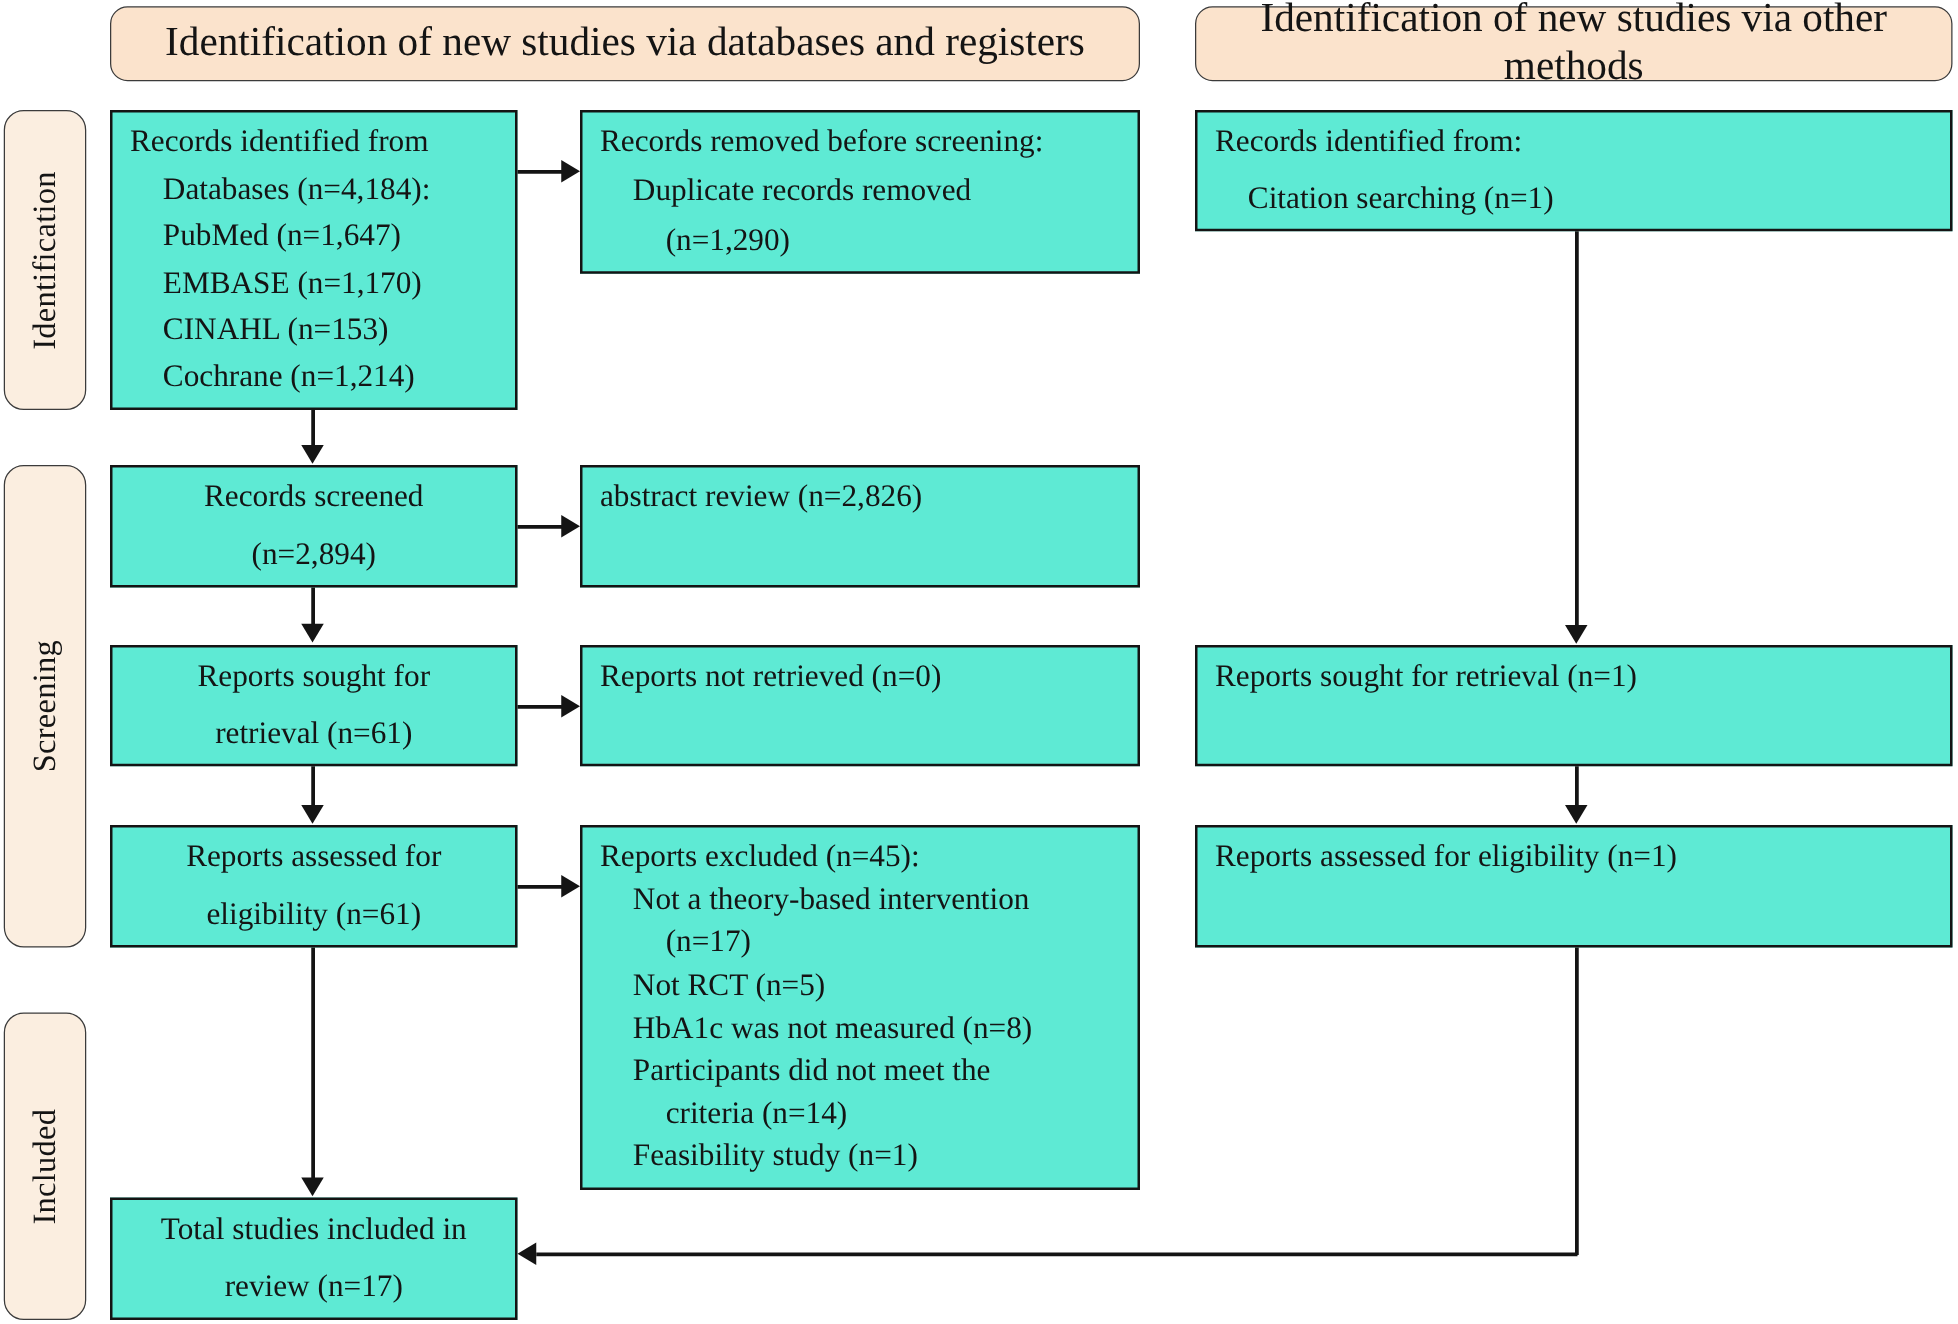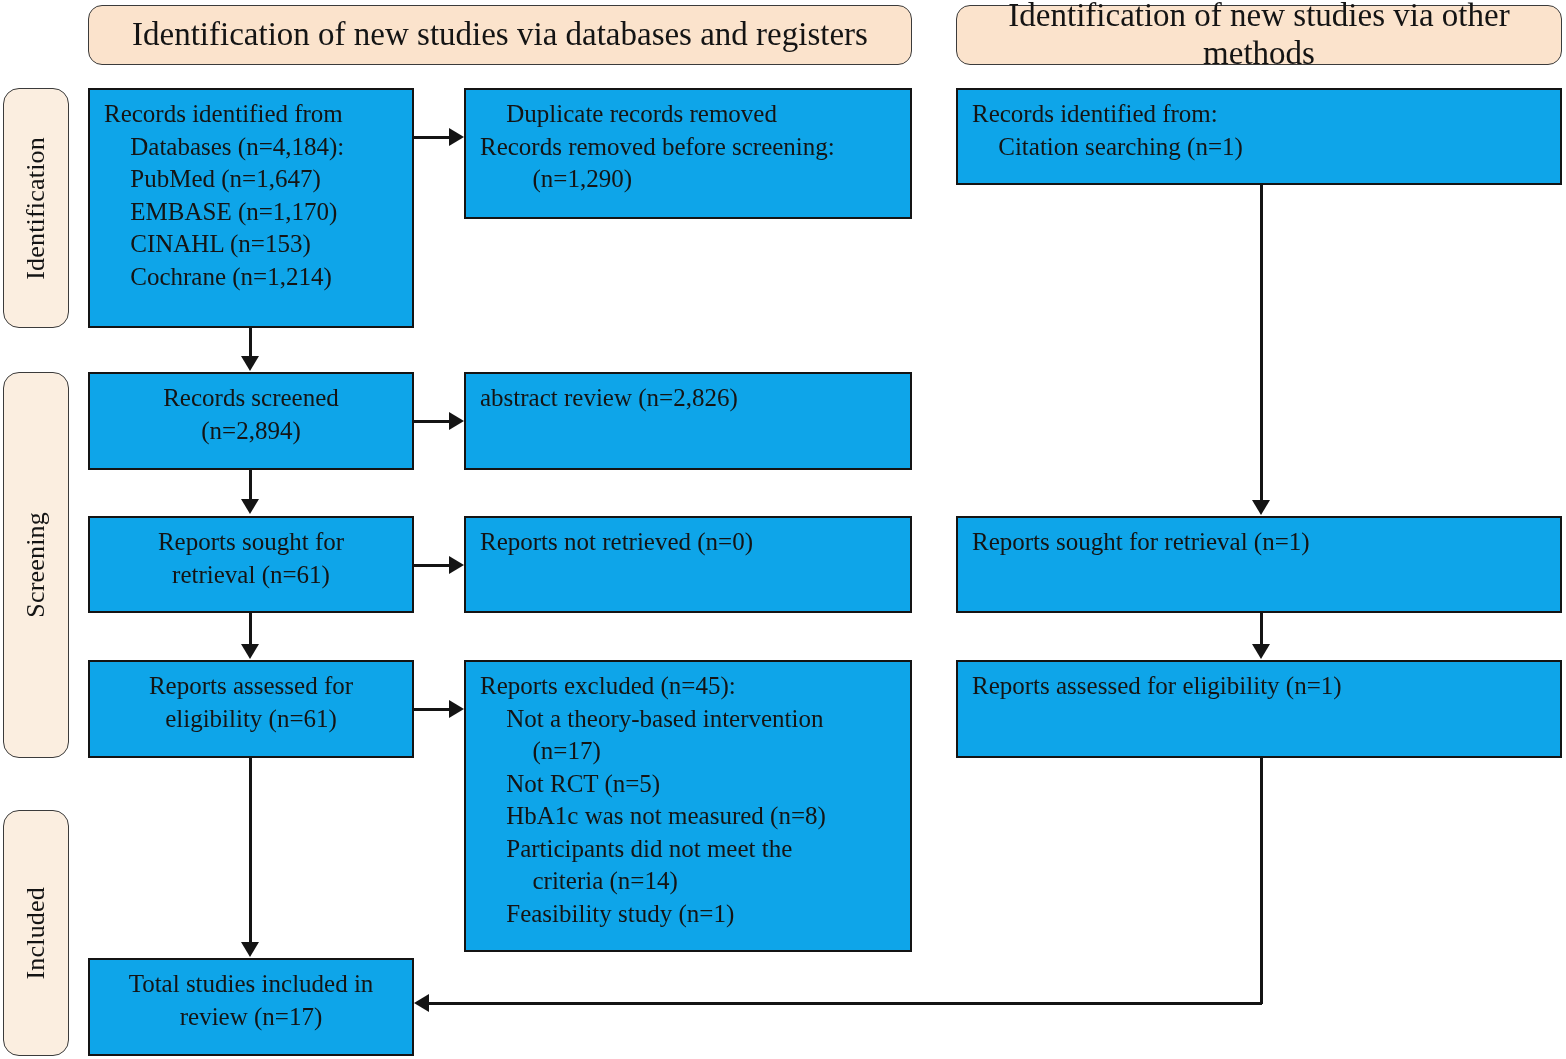--- a/index.html
+++ b/index.html
@@ -48,29 +48,29 @@
     writing-mode: vertical-rl;
     transform: rotate(180deg);
     font-size: 26px;
     letter-spacing: 0.2px;
     color: #141414;
     white-space: nowrap;
   }
 
   
   .box {
-    background: #0ea5e9;
+    background: #5eead4;
     border: 2.5px solid #141414;
     font-size: 25px;
     line-height: 1.30;
     color: #141414;
     padding: 8px 14px;
     display: flex;
     flex-direction: column;
-    justify-content: flex-start;
+    justify-content: space-between;
     overflow: hidden;
   }
   .box.center { align-items: center; text-align: center; }
   .box.left   { align-items: flex-start; text-align: left; }
   .box .ln { display: block; white-space: nowrap; }
   .box .ind1 { padding-left: 1.05em; }
   .box .ind2 { padding-left: 2.1em; }
 
   
   .line-v { background: #141414; width: 2.5px; }
@@ -125,22 +125,22 @@
     <span class="ln ind1">PubMed (n=1,647)</span>
     <span class="ln ind1">EMBASE (n=1,170)</span>
     <span class="ln ind1">CINAHL (n=153)</span>
     <span class="ln ind1">Cochrane (n=1,214)</span>
   </div>
 
   <div class="abs line-h" style="left:414px; top:136px; width:36px;"></div>
   <div class="abs arrow-right" style="left:449px; top:128px;"></div>
 
   <div class="abs box left" style="left:464px; top:88px; width:448px; height:131px;">
+    <span class="ln">Records removed before screening:</span>
     <span class="ln ind1">Duplicate records removed</span>
-    <span class="ln">Records removed before screening:</span>
     <span class="ln ind2">(n=1,290)</span>
   </div>
 
   <div class="abs box left" style="left:956px; top:88px; width:606px; height:97px;">
     <span class="ln">Records identified from:</span>
     <span class="ln ind1">Citation searching (n=1)</span>
   </div>
 
   <div class="abs line-v" style="left:1260px; top:185px; height:317px;"></div>
   <div class="abs arrow-down" style="left:1252px; top:500px;"></div>

